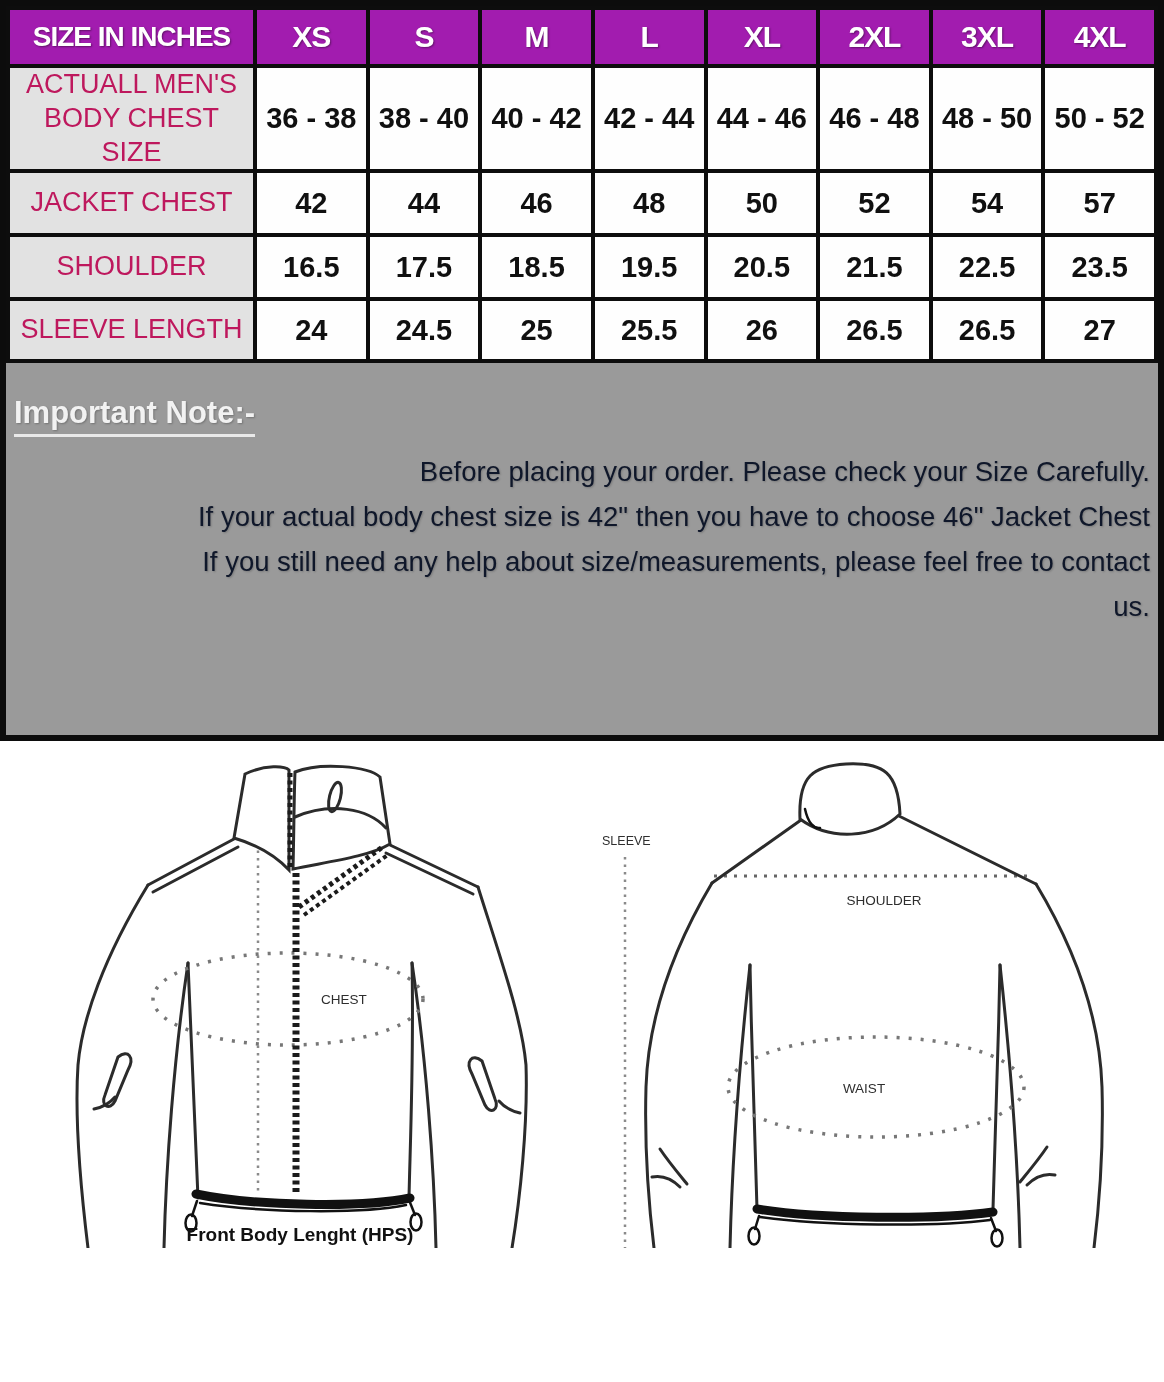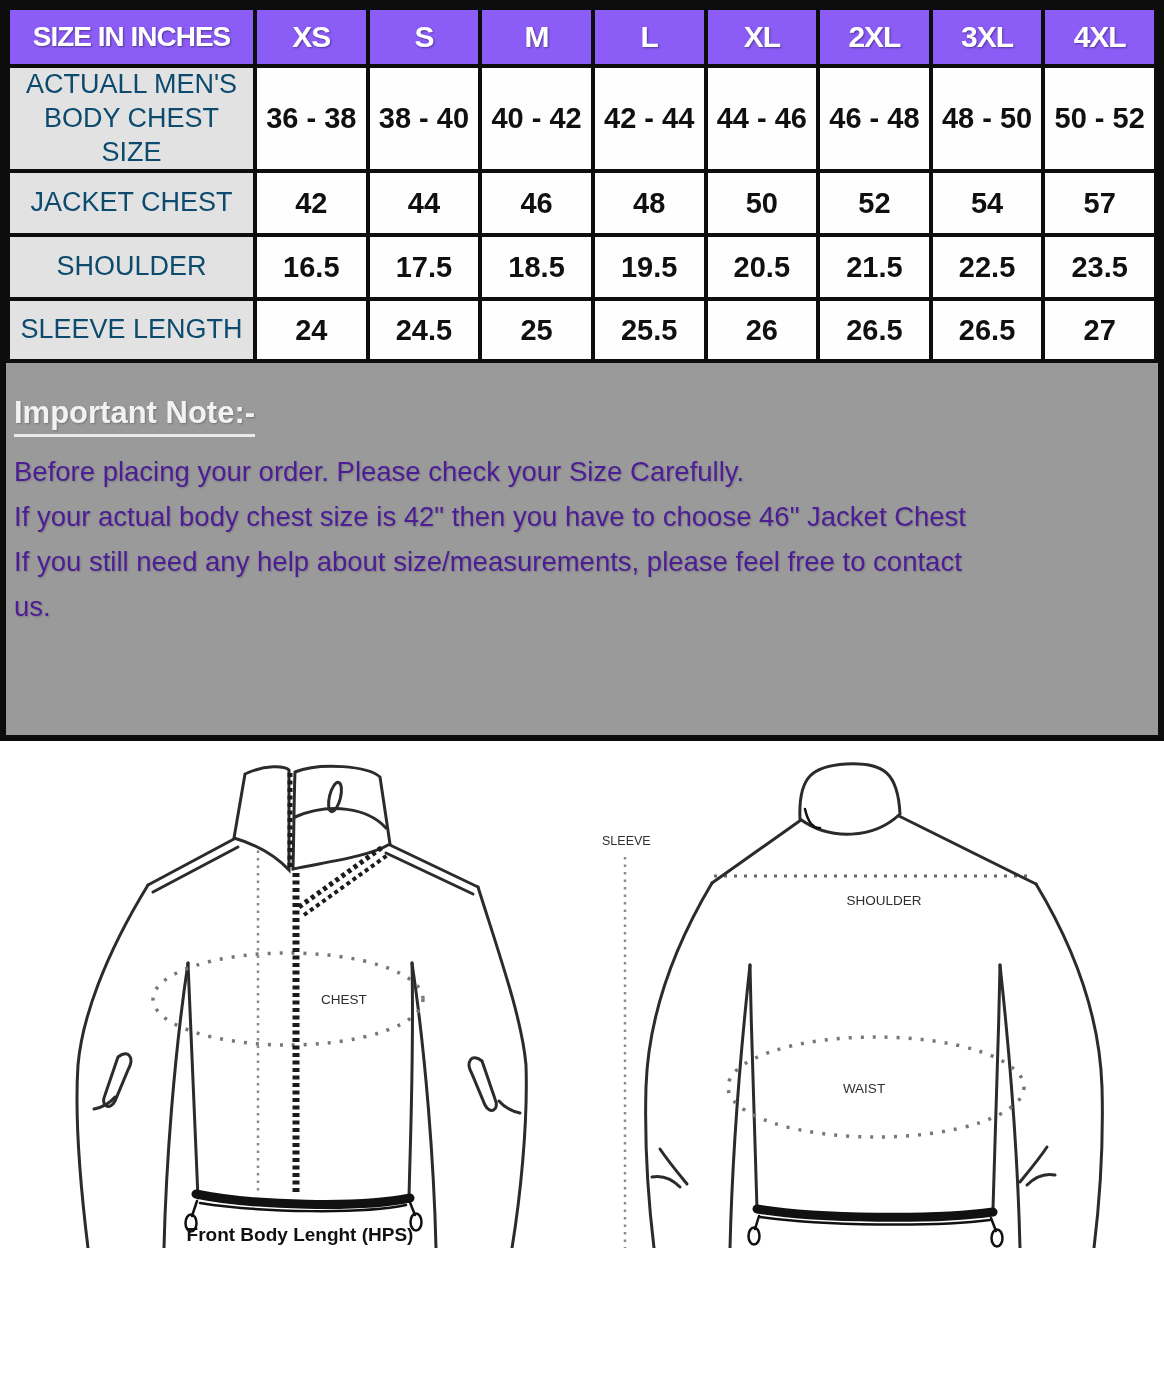--- a/index.html
+++ b/index.html
@@ -35,46 +35,47 @@
     border:4px solid #0d0d0d; text-align:center; vertical-align:middle;
     padding:0 4px;
   }
   .size-table tr:nth-child(1){ height:58px; }
   .size-table tr:nth-child(2){ height:104px; }
   .size-table tr:nth-child(3){ height:64px; }
   .size-table tr:nth-child(4){ height:64px; }
   .size-table tr:nth-child(5){ height:62px; }
 
   .hcell{
-    background:#8b5cf6; color:#ffffff; font-weight:bold; font-size:30px;
+    background:#a21caf; color:#ffffff; font-weight:bold; font-size:30px;
     letter-spacing:-1px; text-shadow:1px 1px 2px rgba(0,0,0,.4);
   }
   .hcell.corner{ width:247px; font-size:28px; }
   .lcell{
-    background:#e2e2e2; color:#0c4a6e; font-weight:normal; font-size:27px;
+    background:#e2e2e2; color:#be185d; font-weight:normal; font-size:27px;
     line-height:1.25; letter-spacing:0;
   }
   .dcell{
     background:#fefefe; color:#101010; font-weight:bold; font-size:29px;
   }
 
   
   .panel-note{
     height:378px; background:#9a9a9a;
     border:6px solid #0c0c0c; border-top:none;
     padding:32px 8px 8px 8px; overflow:hidden;
   }
   .note-heading{
     display:inline-block; color:#f2f2f2; font-weight:bold; font-size:31px;
     border-bottom:3px solid #e9e9e9; padding-bottom:3px; margin-bottom:12px;
     text-shadow:1px 1px 2px rgba(0,0,0,.25);
   }
   .note-line{
-    color:#4c1d95; font-size:27.5px; line-height:45px; white-space:nowrap;
+    color:#0f172a; font-size:27.5px; line-height:45px; white-space:nowrap;
     text-shadow:1px 1px 2px rgba(0,0,0,.2);
+    text-align:right;
   }
 
   
   .diagram-section{ position:relative; height:507px; background:#ffffff; }
   .front-svg{ position:absolute; left:38px; top:16px; }
   .back-svg{ position:absolute; left:592px; top:16px; }
 
   svg .ln{ fill:none; stroke:#2b2b2b; stroke-width:3; stroke-linecap:round; }
   svg .fillw{ fill:#ffffff; stroke:#2b2b2b; stroke-width:3; }
   svg .zip{ fill:none; stroke:#1b1b1b; stroke-dasharray:4 3.5; }

